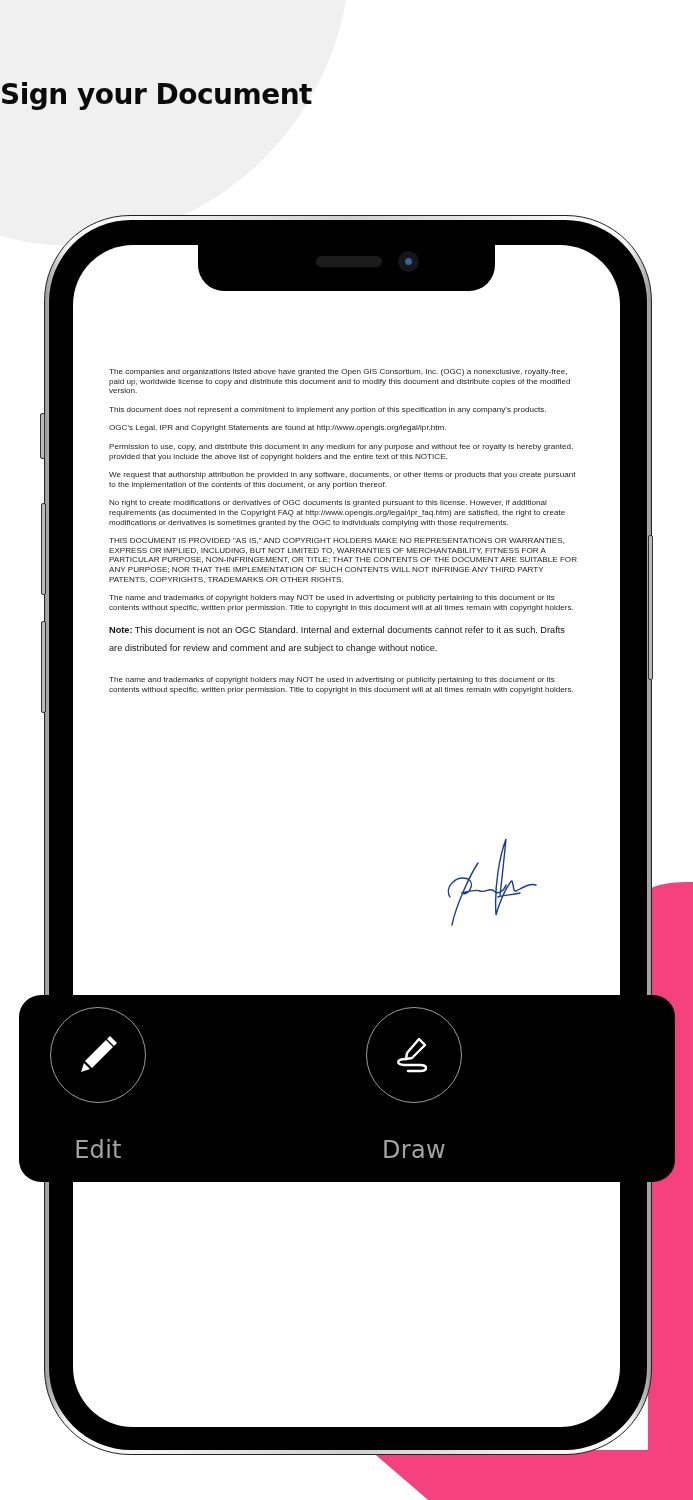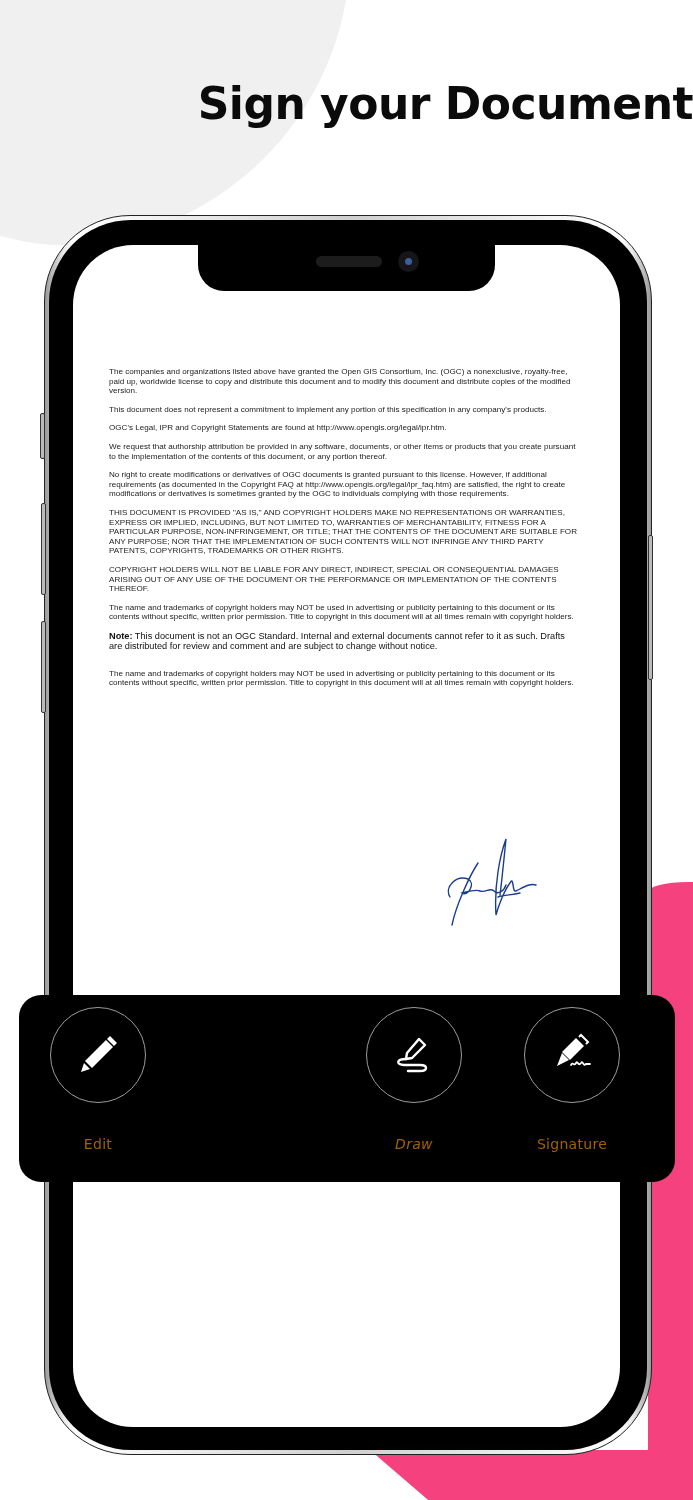--- a/index.html
+++ b/index.html
@@ -14,22 +14,22 @@
   .blob-pink2 {
     position:absolute; right:0; top:882px; width:45px; height:620px; background:#f5427f;
     border-top-left-radius:40px 10px;
   }
   .blob-pink3 {
     position:absolute; left:370px; top:1450px; width:323px; height:50px; background:#f5427f;
     clip-path: polygon(0 0, 100% 0, 100% 100%, 18% 100%);
   }
 
   .page-title {
-    position:absolute; top:78px; left:0; width:693px; text-align:right;
-    font-family:"DejaVu Sans", sans-serif; font-weight:bold; font-size:44px;
+    position:absolute; top:78px; left:0; width:693px; text-align:left;
+    font-family:"DejaVu Sans", sans-serif; font-weight:bold; font-size:28px;
     color:#0b0b0b; letter-spacing:-0.5px;
   }
 
   
   .phone-frame {
     position:absolute; left:44px; top:215px; width:608px; height:1240px;
     border-radius:86px;
     background:linear-gradient(90deg,#9a9a9a,#e8e8e8 3%,#ffffff 5%,#cfcfcf 50%,#ffffff 95%,#e8e8e8 97%,#9a9a9a);
     border:1.5px solid #222;
   }
@@ -58,40 +58,40 @@
     content:""; position:absolute; left:7px; top:7px; width:7px; height:7px;
     border-radius:50%; background:#3b5f9a;
   }
 
   
   .doc {
     position:absolute; left:109px; top:346px; width:470px;
     font-family:"Liberation Sans", sans-serif; font-size:8.1px; line-height:9.6px; color:#222;margin-top:21px;
   }
   .doc p { margin-bottom:9px; }
-  .doc p.note { font-size:9.2px; line-height:10px; margin-bottom:18px; color:#111; }
+  .doc p.note { font-size:9.2px; line-height:18px; margin-bottom:18px; color:#111; }
   .doc p.note b { font-weight:bold; }
 
   .signature { position:absolute; left:440px; top:835px; width:110px; height:100px; }
 
   
   .toolbar {
     position:absolute; left:19px; top:995px; width:656px; height:187px;
     background:#000; border-radius:22px;
   }
   .tool {
     position:absolute; top:12px; width:120px; text-align:center;
   }
   .tool-circle {
     width:96px; height:96px; margin:0 auto; border-radius:50%;
     border:1.4px solid #9c9c9c; display:flex; align-items:center; justify-content:center;
   }
   .tool-label {
-    margin-top:33px; font-family:"DejaVu Sans", sans-serif; font-size:14px;
-    color:#a16207; letter-spacing:0.3px; white-space:nowrap;
+    margin-top:33px; font-family:"DejaVu Sans", sans-serif; font-size:24px;
+    color:#a3a3a3; letter-spacing:0.3px; white-space:nowrap;
   }
 </style>
 </head>
 <body>
 
 <div class="blob-grey"></div>
 <div class="blob-pink2"></div>
 <div class="blob-pink3"></div>
 
 <h1 class="page-title">Sign your Document</h1>
@@ -105,57 +105,46 @@
 
 <div class="screen"></div>
 <div class="notch"></div>
 <div class="speaker"></div>
 <div class="camera"></div>
 
 <div class="doc">
   <p>The companies and organizations listed above have granted the Open GIS Consortium, Inc. (OGC) a nonexclusive, royalty-free, paid up, worldwide license to copy and distribute this document and to modify this document and distribute copies of the modified version.</p>
   <p>This document does not represent a commitment to implement any portion of this specification in any company's products.</p>
   <p>OGC's Legal, IPR and Copyright Statements are found at http://www.opengis.org/legal/ipr.htm.</p>
+  <p>Permission to use, copy, and distribute this document in any medium for any purpose and without fee or royalty is hereby granted, provided that you include the above list of copyright holders and the entire text of this NOTICE.</p>
   <p>We request that authorship attribution be provided in any software, documents, or other items or products that you create pursuant to the implementation of the contents of this document, or any portion thereof.</p>
   <p>No right to create modifications or derivatives of OGC documents is granted pursuant to this license. However, if additional requirements (as documented in the Copyright FAQ at http://www.opengis.org/legal/ipr_faq.htm) are satisfied, the right to create modifications or derivatives is sometimes granted by the OGC to individuals complying with those requirements.</p>
   <p>THIS DOCUMENT IS PROVIDED "AS IS," AND COPYRIGHT HOLDERS MAKE NO REPRESENTATIONS OR WARRANTIES, EXPRESS OR IMPLIED, INCLUDING, BUT NOT LIMITED TO, WARRANTIES OF MERCHANTABILITY, FITNESS FOR A PARTICULAR PURPOSE, NON-INFRINGEMENT, OR TITLE; THAT THE CONTENTS OF THE DOCUMENT ARE SUITABLE FOR ANY PURPOSE; NOR THAT THE IMPLEMENTATION OF SUCH CONTENTS WILL NOT INFRINGE ANY THIRD PARTY PATENTS, COPYRIGHTS, TRADEMARKS OR OTHER RIGHTS.</p>
-  <p>COPYRIGHT HOLDERS WILL NOT BE LIABLE FOR ANY DIRECT, INDIRECT, SPECIAL OR CONSEQUENTIAL DAMAGES ARISING OUT OF ANY USE OF THE DOCUMENT OR THE PERFORMANCE OR IMPLEMENTATION OF THE CONTENTS THEREOF.</p>
   <p>The name and trademarks of copyright holders may NOT be used in advertising or publicity pertaining to this document or its contents without specific, written prior permission. Title to copyright in this document will at all times remain with copyright holders.</p>
   <p class="note"><b>Note:</b><span> This document is not an OGC Standard. Internal and external documents cannot refer to it as such. Drafts are distributed for review and comment and are subject to change without notice.</span></p>
   <p>The name and trademarks of copyright holders may NOT be used in advertising or publicity pertaining to this document or its contents without specific, written prior permission. Title to copyright in this document will at all times remain with copyright holders.</p>
 </div>
 
 <svg class="signature" viewBox="0 0 110 100">
   <path d="M12 90 C 16 70, 30 40, 38 28 M 10 62 C 4 52, 16 40, 28 44 C 36 48, 28 62, 22 58 C 30 56, 36 54, 40 56 C 46 58, 50 52, 54 56 C 58 60, 64 56, 66 50 M 60 60 C 62 44, 64 24, 66 4 C 60 20, 54 50, 56 80 C 58 72, 64 56, 70 48 C 74 40, 72 58, 76 56 C 84 52, 90 48, 96 50 M 58 62 C 64 60, 72 60, 80 58" fill="none" stroke="#1a3d8f" stroke-width="1.4" stroke-linecap="round"></path>
 </svg>
 
 <div class="toolbar">
   <div class="tool" style="left:19px;">
     <div class="tool-circle">
       <svg width="44" height="44" viewBox="0 0 44 44">
         <path d="M30 7 L37 14 L16 35 L9 28 Z" fill="#fff"></path>
         <path d="M8 30 L14 36 L5 39 Z" fill="#fff"></path>
         <path d="M31 6 L34 3 L41 10 L38 13 Z" fill="#fff"></path>
       </svg>
     </div>
     <div class="tool-label">Edit</div>
   </div>
-  <div class="tool" style="left:335px;font-style:italic;">
+  <div class="tool" style="left:335px;">
     <div class="tool-circle">
       <svg width="44" height="44" viewBox="0 0 44 44">
         <path d="M27 6 L33 12 L20 25 L14 26 L15 20 Z" fill="none" stroke="#fff" stroke-width="2.4" stroke-linejoin="round"></path>
         <path d="M14 26 C 4 26, 4 32, 12 32 L 28 32 C 36 32, 36 38, 28 38 L 16 38" fill="none" stroke="#fff" stroke-width="2.4" stroke-linecap="round"></path>
       </svg>
     </div>
     <div class="tool-label">Draw</div>
   </div>
-  <div class="tool" style="left:493px;">
-    <div class="tool-circle">
-      <svg width="44" height="44" viewBox="0 0 44 44">
-        <path d="M26 5 L34 13 L20 27 L12 19 Z" fill="#fff"></path>
-        <path d="M12 20 L19 27 L7 33 Z" fill="#fff"></path>
-        <path d="M29 4 L31 2 L38 9 L36 11" fill="none" stroke="#fff" stroke-width="2"></path>
-        <path d="M21 32 C 23 28, 24 34, 26 30 C 28 27, 28 34, 31 30 C 33 27, 33 34, 36 31 L 40 31" fill="none" stroke="#fff" stroke-width="1.8" stroke-linecap="round"></path>
-      </svg>
-    </div>
-    <div class="tool-label">Signature</div>
-  </div>
 </div>
 
 </body></html>

